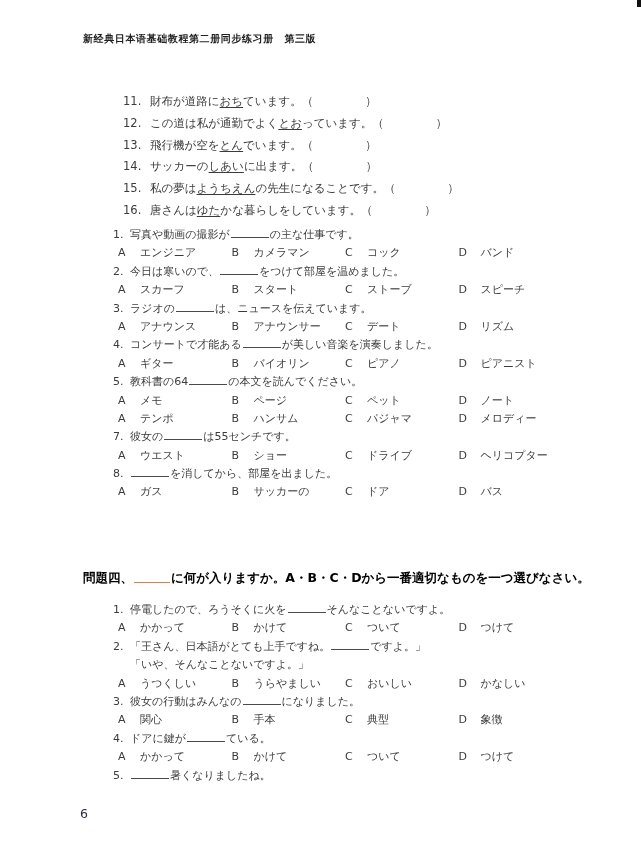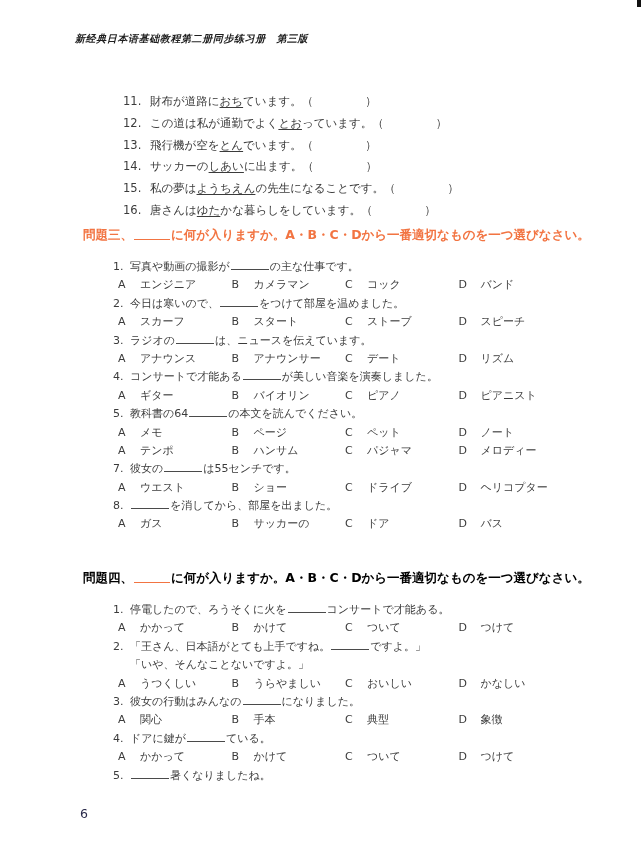--- a/index.html
+++ b/index.html
@@ -2,22 +2,22 @@
 <html><head>
 <meta charset="utf-8">
 <style>
   html,body { margin:0; padding:0; background:#ffffff; }
   .page {
     position:relative; width:641px; height:862px; background:#ffffff;
     font-family:"DejaVu Sans", sans-serif; color:#3b3b3b; overflow:hidden;
   }
   .corner-mark { position:absolute; top:0; right:0; width:4px; height:7px; background:#111; }
   .book-header {
-    position:absolute; left:75px; top:32px;
-    font-size:10px; font-weight:bold; color:#1f1f1f; letter-spacing:0.6px;font-style:italic;
+    position:absolute; left:83px; top:32px;
+    font-size:10px; font-weight:bold; color:#1f1f1f; letter-spacing:0.6px;
   }
   
   .fill-list { position:absolute; left:106px; top:91px; }
   .fill-row { height:21.8px; line-height:21.8px; font-size:11.5px; white-space:nowrap;margin-left:17px; }
   .fill-num { display:inline-block; width:27px; }
   .rdg { text-decoration:underline; text-underline-offset:2px; }
   .paren-gap { display:inline-block; width:52px; }
   
   .section { position:absolute; left:83px; width:520px; }
   .sec-head { font-size:12.5px; font-weight:bold; line-height:18px; margin-bottom:14px; white-space:nowrap; }
@@ -41,21 +41,20 @@
   <div class="fill-list" id="fill-list">
       <div class="fill-row"><span class="fill-num">11.</span><span>財布が道路に</span><span class="rdg">おち</span><span>ています。</span><span>（</span><span class="paren-gap"></span><span>）</span></div>
       <div class="fill-row"><span class="fill-num">12.</span><span>この道は私が通勤でよく</span><span class="rdg">とお</span><span>っています。</span><span>（</span><span class="paren-gap"></span><span>）</span></div>
       <div class="fill-row"><span class="fill-num">13.</span><span>飛行機が空を</span><span class="rdg">とん</span><span>でいます。</span><span>（</span><span class="paren-gap"></span><span>）</span></div>
       <div class="fill-row"><span class="fill-num">14.</span><span>サッカーの</span><span class="rdg">しあい</span><span>に出ます。</span><span>（</span><span class="paren-gap"></span><span>）</span></div>
       <div class="fill-row"><span class="fill-num">15.</span><span>私の夢は</span><span class="rdg">ようちえん</span><span>の先生になることです。</span><span>（</span><span class="paren-gap"></span><span>）</span></div>
       <div class="fill-row"><span class="fill-num">16.</span><span>唐さんは</span><span class="rdg">ゆた</span><span>かな暮らしをしています。</span><span>（</span><span class="paren-gap"></span><span>）</span></div>
     </div>
   <div id="sections-root">
       <section class="section" style="top: 226px;">
-        <div class="sec-head" style="color: rgb(242, 116, 66);"><span>問題三、</span><span class="sec-blank" style="border-bottom: 1.5px solid rgb(242, 116, 66);"></span><span>に何が入りますか。A・B・C・Dから一番適切なものを一つ選びなさい。</span></div>
         <div class="q-row q-stem"><span class="q-num">1.</span><span>写真や動画の撮影が</span><span class="blank"></span><span>の主な仕事です。</span></div>
         <div class="q-row q-opts">
           <span class="opt">
             <span class="opt-letter">A</span>
             <span class="opt-text">エンジニア</span>
           </span>
           <span class="opt">
             <span class="opt-letter">B</span>
             <span class="opt-text">カメラマン</span>
           </span>
@@ -196,21 +195,21 @@
             <span class="opt-text">ドア</span>
           </span>
           <span class="opt">
             <span class="opt-letter">D</span>
             <span class="opt-text">バス</span>
           </span>
         </div>
       </section>
       <section class="section" style="top: 569px;">
         <div class="sec-head" style="color: #000000;"><span>問題四、</span><span class="sec-blank" style="border-bottom: 1.5px solid rgb(242, 116, 66);"></span><span>に何が入りますか。A・B・C・Dから一番適切なものを一つ選びなさい。</span></div>
-        <div class="q-row q-stem"><span class="q-num">1.</span><span>停電したので、ろうそくに火を</span><span class="blank"></span><span>コンサートで才能ある。</span></div>
+        <div class="q-row q-stem"><span class="q-num">1.</span><span>停電したので、ろうそくに火を</span><span class="blank"></span><span>そんなことないですよ。</span></div>
         <div class="q-row q-opts">
           <span class="opt">
             <span class="opt-letter">A</span>
             <span class="opt-text">かかって</span>
           </span>
           <span class="opt">
             <span class="opt-letter">B</span>
             <span class="opt-text">かけて</span>
           </span>
           <span class="opt">

